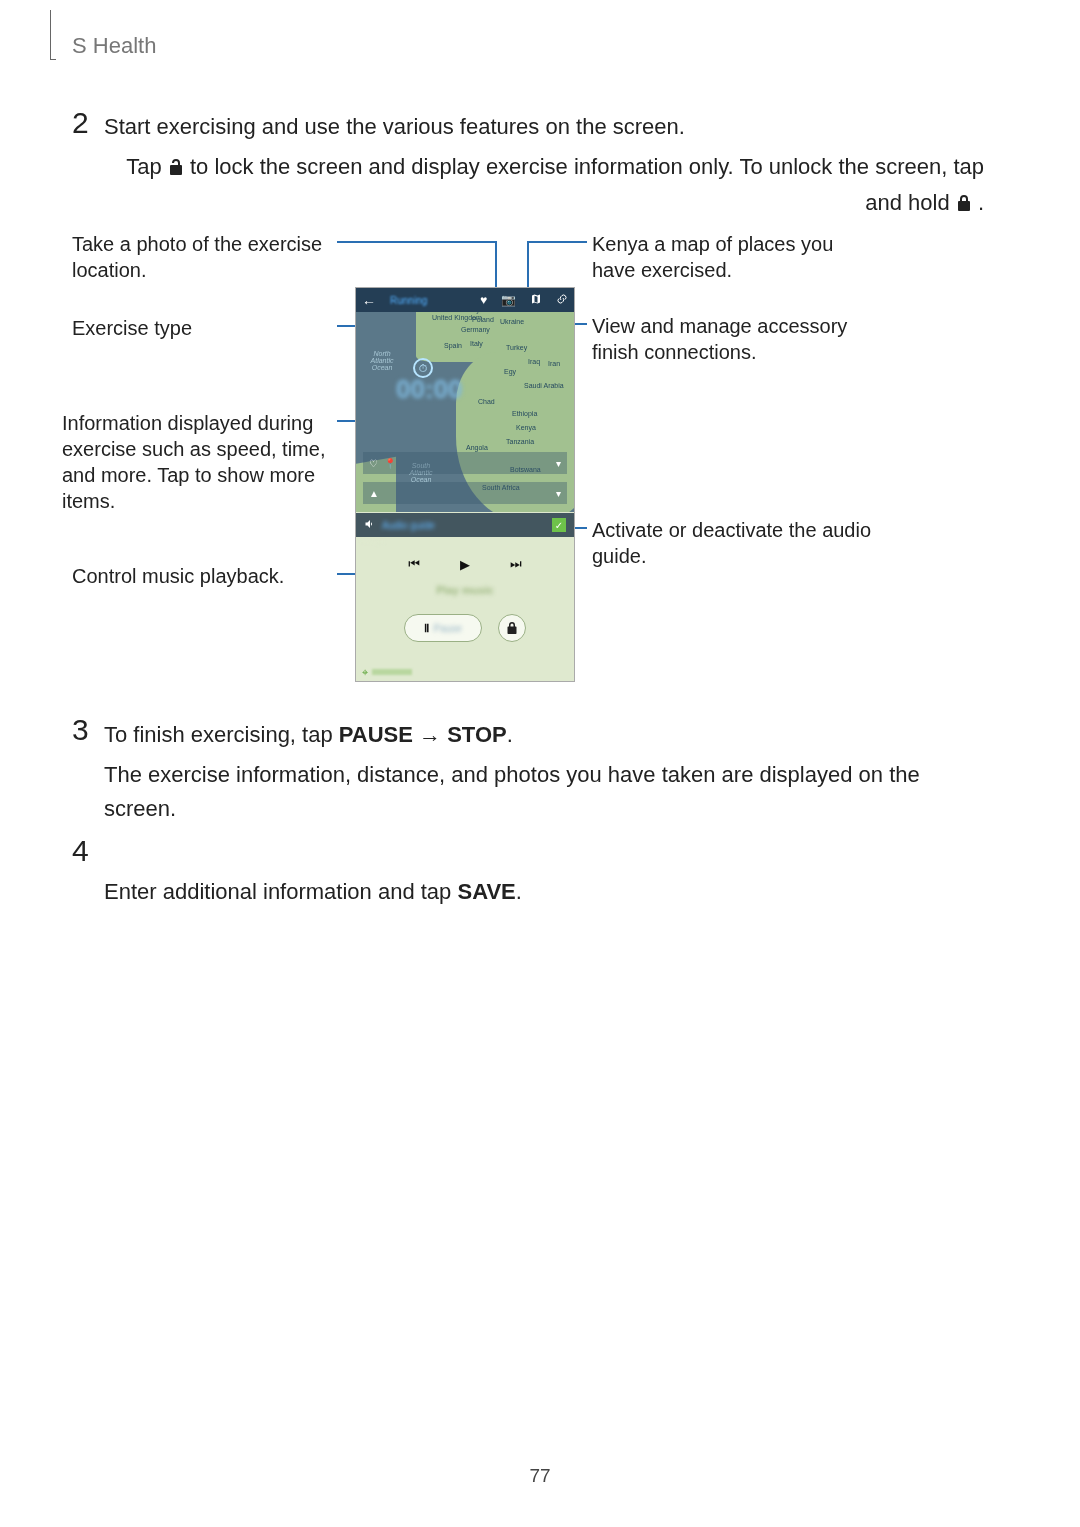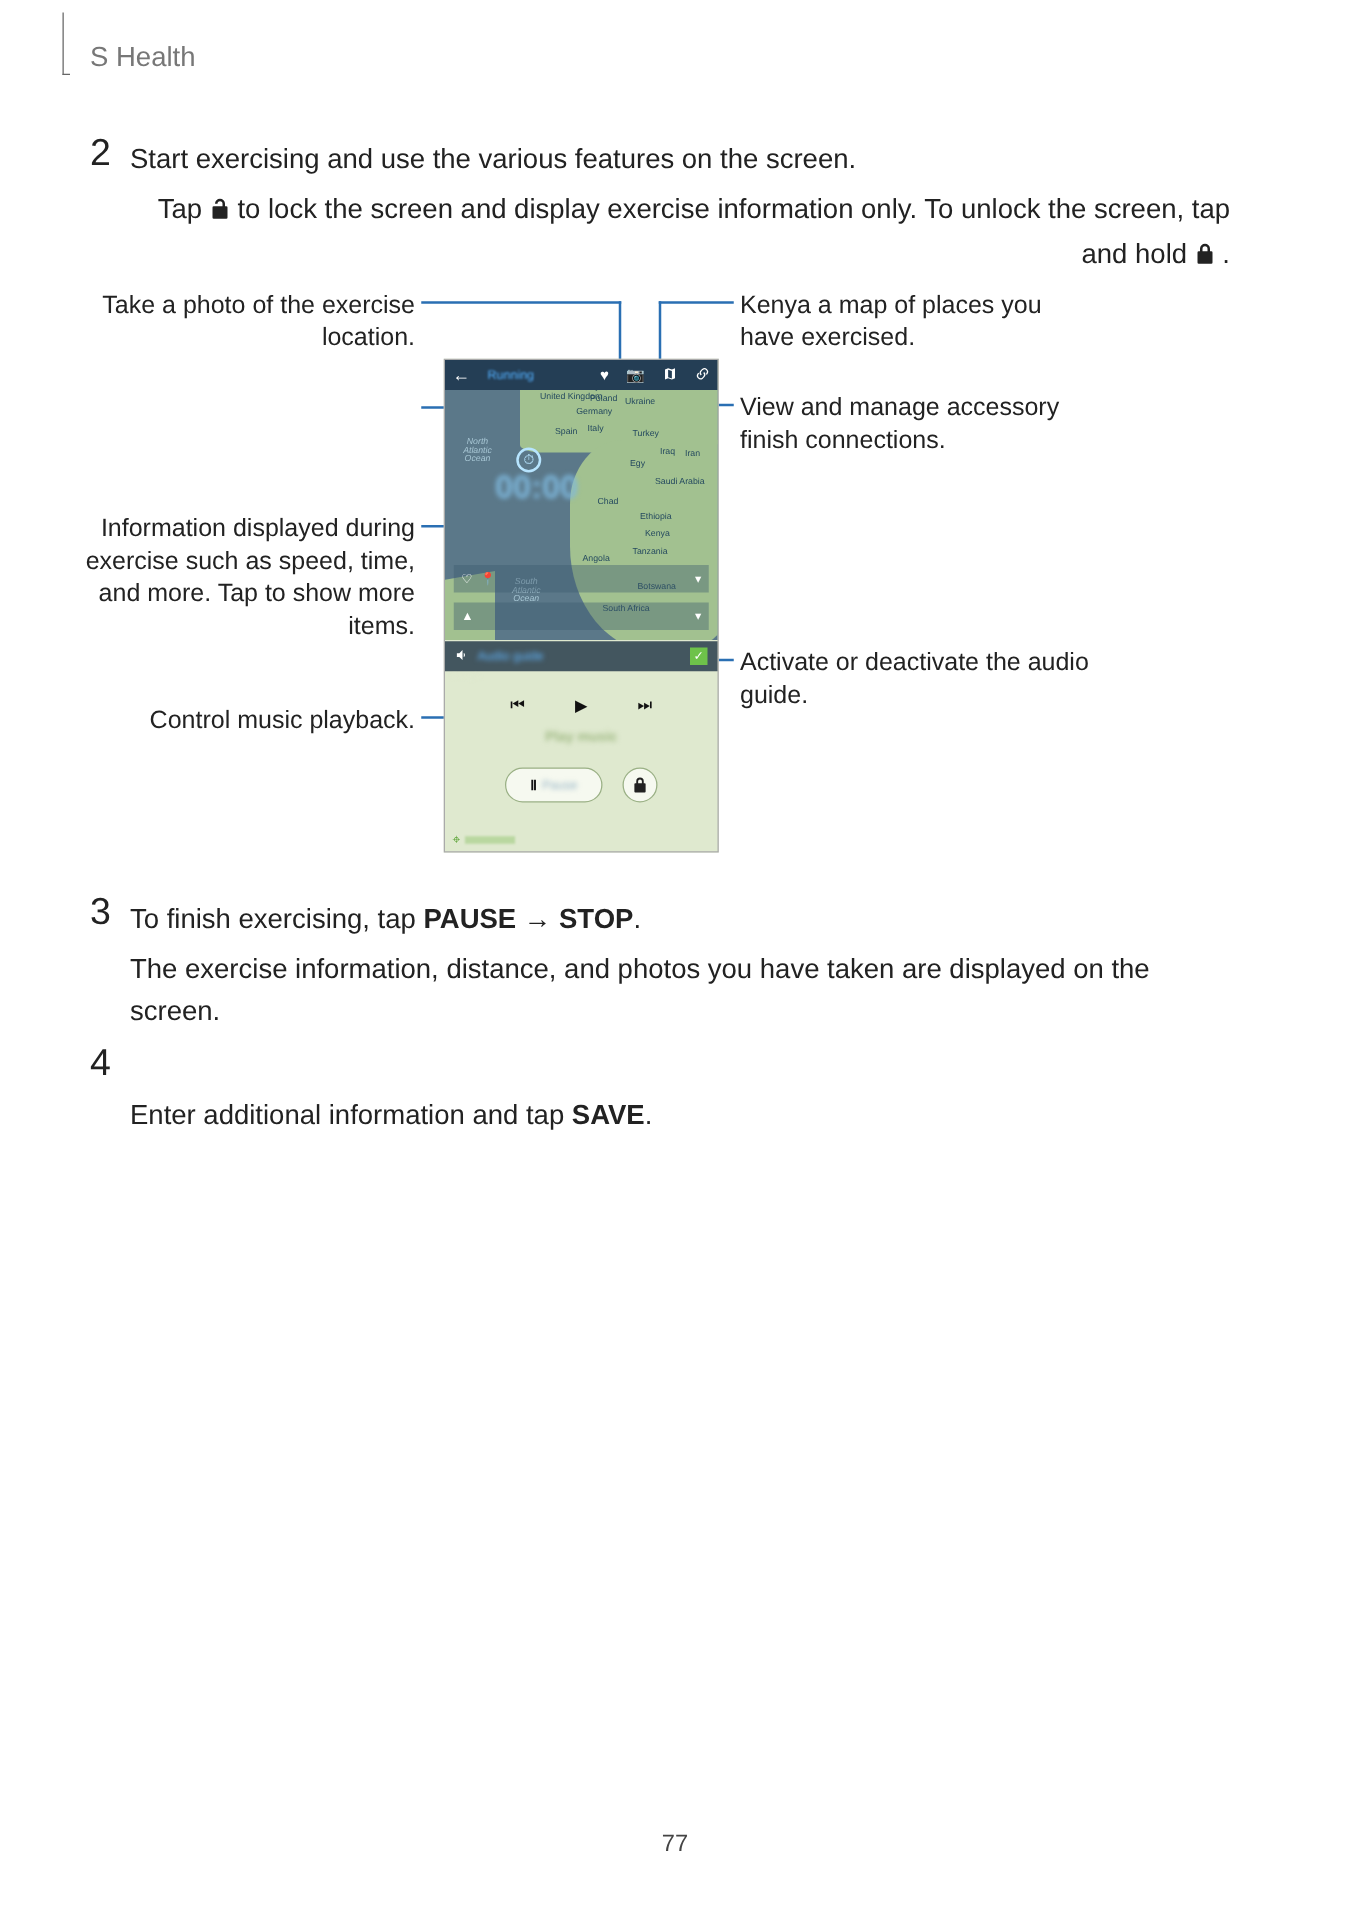--- a/index.html
+++ b/index.html
@@ -8,21 +8,21 @@
   .header-rule { position: absolute; left: 50px; top: 10px; width: 6px; height: 50px; border-left: 1px solid #666; border-bottom: 1px solid #666; }
   .header-title { position: absolute; left: 72px; top: 33px; font-size: 22px; color: #777; }
   .step { position: absolute; font-size: 30px; font-weight: 400; color: #222; font-family: "Segoe UI Light", "Segoe UI", Arial, sans-serif; }
   .step-body { position: absolute; font-size: 22px; line-height: 34px; color: #222; max-width: 880px; }
   .bold { font-weight: 700; }
   .lock-icon { display: inline-block; vertical-align: -2px; }
   .page-num { position: absolute; left: 0; right: 0; bottom: 40px; text-align: center; font-size: 19px; color: #444; }
   
   .fig { position: absolute; left: 72px; top: 225px; width: 900px; height: 470px; }
   .callout { position: absolute; font-size: 20px; color: #222; line-height: 26px; }
-  .callout.left { text-align: right; }
+  .callout.left { }
   .phone { position: absolute; left: 283px; top: 62px; width: 220px; height: 395px; background: #dfe9cf; border: 1px solid #aaa; }
   .topbar { position: absolute; left: 0; top: 0; right: 0; height: 24px; background: #243e55; display: flex; align-items: center; gap: 14px; padding: 0 6px; }
   .tb-back { color: #fff; font-size: 14px; }
   .tb-run { color: #53b0ff; font-size: 10px; filter: blur(1px); flex: 1; }
   .tb-ico { color: #fff; font-size: 12px; }
   .mapzone { position: absolute; left: 0; top: 24px; right: 0; height: 200px; background: #5b7889; overflow: hidden; }
   .land { position: absolute; background: #a2c190; }
   .maplabel { position: absolute; font-size: 7px; color: #254a5f; }
   .timer-badge { position: absolute; left: 57px; top: 46px; width: 20px; height: 20px; border: 2px solid #b7e5ff; border-radius: 50%; display:flex; align-items:center; justify-content:center; color:#b7e5ff; font-size:11px; }
   .big-timer { position: absolute; left: 40px; top: 62px; color: #7fb9de; font-size: 26px; font-weight: 700; filter: blur(2px); }
@@ -72,20 +72,21 @@
       <svg width="16" height="18" viewBox="0 0 16 18">
           <path fill="#222" d="M12 7V5a4 4 0 0 0-8 0v2H3a1 1 0 0 0-1 1v8a1 1 0 0 0 1 1h10a1 1 0 0 0 1-1V8a1 1 0 0 0-1-1h-1zM6 5a2 2 0 1 1 4 0v2H6V5z"></path>
         </svg>
     </span>
     <span>.</span>
   </div>
 
   <div class="fig">
 
     <div class="callout left" style="left:0; top:6px; width:260px;">Take a photo of the exercise location.</div>
+    <div class="callout left" style="left:0; top:90px; width:260px;">Exercise type</div>
     <div class="callout left" style="left:0; top:338px; width:260px;">Control music playback.</div>
     <div class="callout left" style="left:-10px; top:185px; width:270px;">Information displayed during exercise such as speed, time, and more. Tap to show more items.</div>
 
     <div class="callout" style="left:520px; top:6px; width:280px;">Kenya a map of places you have exercised.</div>
     <div class="callout" style="left:520px; top:88px; width:280px;">View and manage accessory finish connections.</div>
     <div class="callout" style="left:520px; top:292px; width:280px;">Activate or deactivate the audio guide.</div>
 
     <div class="cn cn-h" style="left:265px; top:16px; width:160px;"></div>
     <div class="cn cn-v" style="left:423px; top:16px; height:56px;"></div>
 

